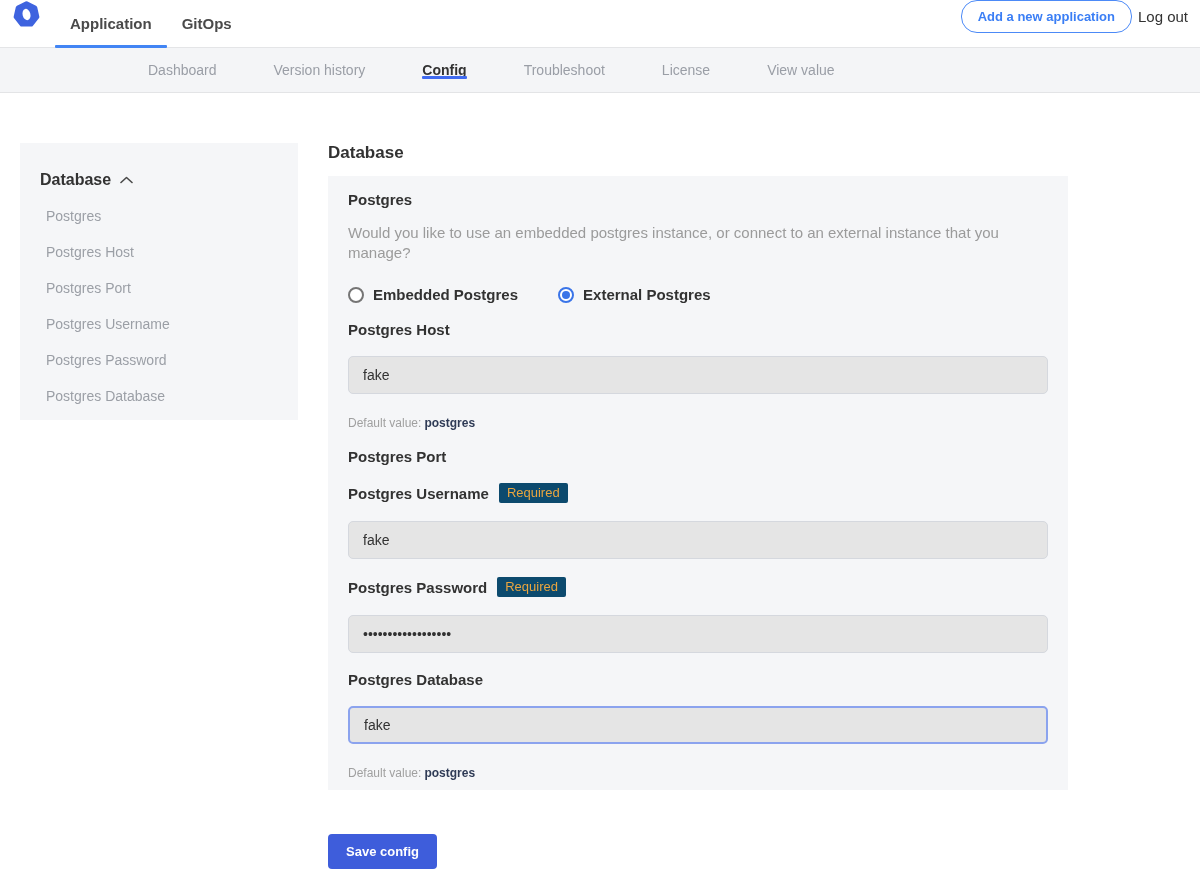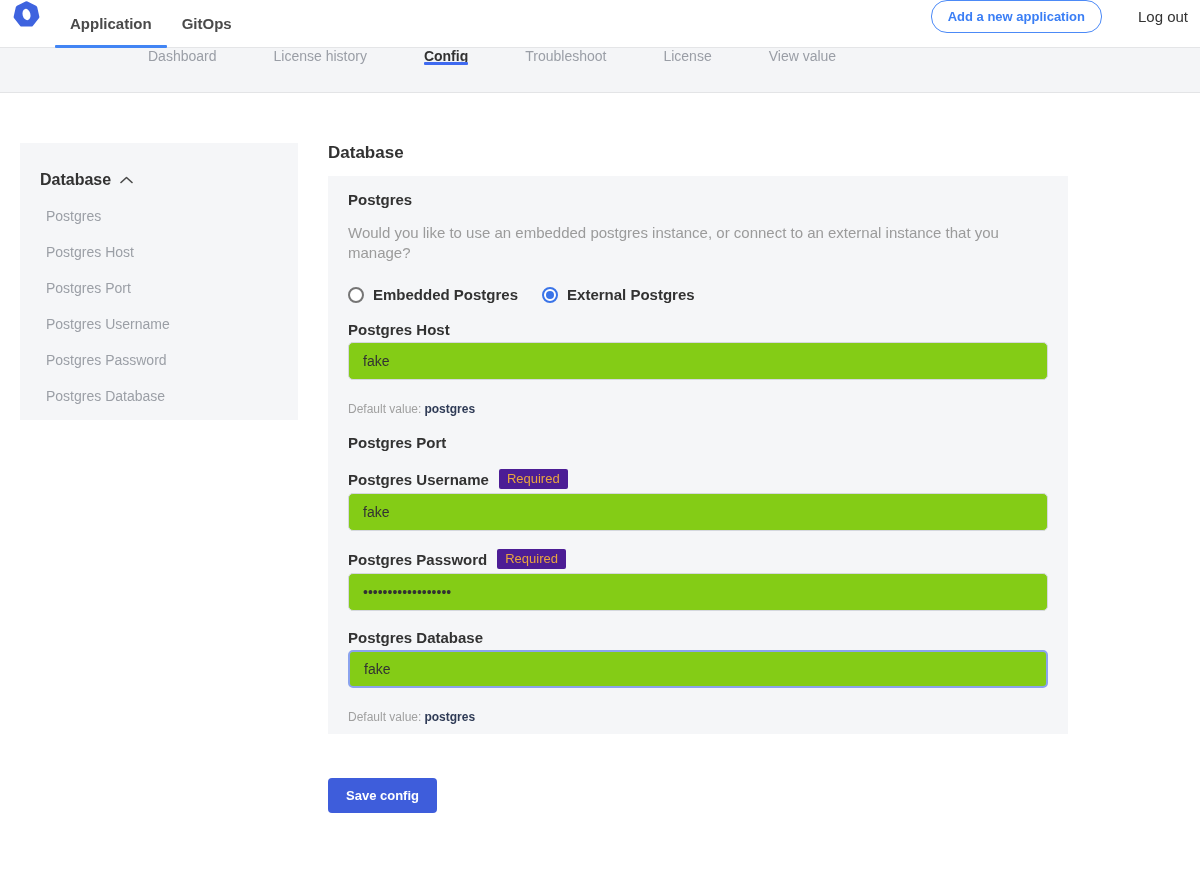--- a/index.html
+++ b/index.html
@@ -22,31 +22,31 @@
   .app-tabs { display: flex; height: 100%; }
   .app-tab {
     display: flex; align-items: center;
     padding: 0 15px; font-size: 15px; font-weight: 600;
     color: #4a4a4a; position: relative; cursor: pointer;
   }
   .app-tab.active::after {
     content: ""; position: absolute; left: 0; right: 0; bottom: -1px;
     height: 3px; background: #4285f4; border-radius: 1px;
   }
-  .topnav-right { margin-left: auto; display: flex; align-items: center; gap: 36px; padding-right: 12px; }
+  .topnav-right { margin-left: auto; display: flex; align-items: center; gap: 6px; padding-right: 12px; }
   .pill-btn {
     border: 1px solid #4c8af7; color: #3a7ef5; background: #fff;
     border-radius: 16px; padding: 8px 16px;
     font-size: 13px; font-weight: 700; font-family: inherit; cursor: pointer;
   }
   .logout { font-size: 15px; color: #323232; cursor: pointer; }
 
   
   .subnav {
-    display: flex; align-items: flex-start;
+    display: flex; align-items: center;
     height: 45px; background: #f4f5f7;
     border-bottom: 1px solid #e3e4e6;
     padding-left: 148px; gap: 57px;
     font-size: 14px; color: #9a9ea6;
   }
   .subnav-item { display: flex; align-items: center; position: relative; cursor: pointer; white-space: nowrap; }
   .subnav-item.active { color: #323232; font-weight: 700; }
   .subnav-item.active::after {
     content: ""; position: absolute; left: 0; right: 0; bottom: -1px;
     height: 3px; background: #3f6af0; border-radius: 1px;
@@ -67,45 +67,45 @@
   .sidebar-items { list-style: none; margin-top: 19px; display: flex; flex-direction: column; gap: 20px; padding-left: 6px; }
   .sidebar-items li { font-size: 14px; color: #9b9fa6; cursor: pointer; }
 
   .main { margin-left: 328px; width: 740px; padding-top: 50px; }
   .main-title { font-size: 17px; font-weight: 700; color: #323232; }
 
   .card { margin-top: 13px; background: #f5f6f8; padding: 15px 20px 10px 20px; }
   .group-title { font-size: 15px; font-weight: 700; }
   .group-help { margin-top: 15px; font-size: 15px; color: #9b9b9b; line-height: 1.3; }
 
-  .radio-row { display: flex; align-items: center; gap: 24px; margin-top: 24px; }
+  .radio-row { display: flex; align-items: center; gap: 40px; margin-top: 24px; }
   .radio-option { display: flex; align-items: center; gap: 9px; cursor: pointer; }
   .radio-label { font-size: 15px; font-weight: 600; color: #323232; }
   .radio-circle {
     width: 16px; height: 16px; border-radius: 50%;
     border: 2px solid #757575; background: #fff;
     display: flex; align-items: center; justify-content: center; flex: none;
   }
   .radio-circle.selected { border-color: #3a74e8; }
   .radio-circle.selected::after {
     content: ""; width: 8px; height: 8px; border-radius: 50%; background: #3a74e8;
   }
 
   .field { margin-top: 18px; }
   .field-label-row { display: flex; align-items: center; gap: 10px; }
   .field-label { font-size: 15px; font-weight: 700; color: #323232; }
   .required-badge {
-    font-size: 13px; color: #e9a53f; background: #4c1d95;
+    font-size: 13px; color: #e9a53f; background: #0c4a6e;
     padding: 2px 8px 3px; border-radius: 2px;
   }
   .field-input {
-    display: block; margin-top: 4px; width: 100%; height: 38px;
+    display: block; margin-top: 18px; width: 100%; height: 38px;
     border: 1px solid #d5d8de; border-radius: 5px;
     padding: 0 14px; font-size: 14px; color: #323232;
-    background: #84cc16; font-family: inherit; outline: none;
+    background: #e5e5e5; font-family: inherit; outline: none;
   }
   .field-input.focused { border: 2px solid #8ba3ee; }
   .default-line { margin-top: 22px; font-size: 12px; color: #a0a0a0; }
   .default-value { font-weight: 700; color: #2f3b56; margin-left: 3px; }
 
   .save-btn {
     margin-top: 44px; margin-bottom: 16px;
     background: #3e5ddb; color: #fff;
     border: none; border-radius: 4px;
     font-family: inherit; font-size: 13px; font-weight: 700;
@@ -131,21 +131,21 @@
     </div>
   </nav>
   <div class="topnav-right">
     <button class="pill-btn">Add a new application</button>
     <span class="logout">Log out</span>
   </div>
 </header>
 
 <nav class="subnav">
   <div class="subnav-item">Dashboard</div>
-  <div class="subnav-item">License history</div>
+  <div class="subnav-item">Version history</div>
   <div class="subnav-item active">Config</div>
   <div class="subnav-item">Troubleshoot</div>
   <div class="subnav-item">License</div>
   <div class="subnav-item">View value</div>
 </nav>
 
 <div class="page">
 
   <aside class="sidebar">
     <div class="sidebar-heading">

